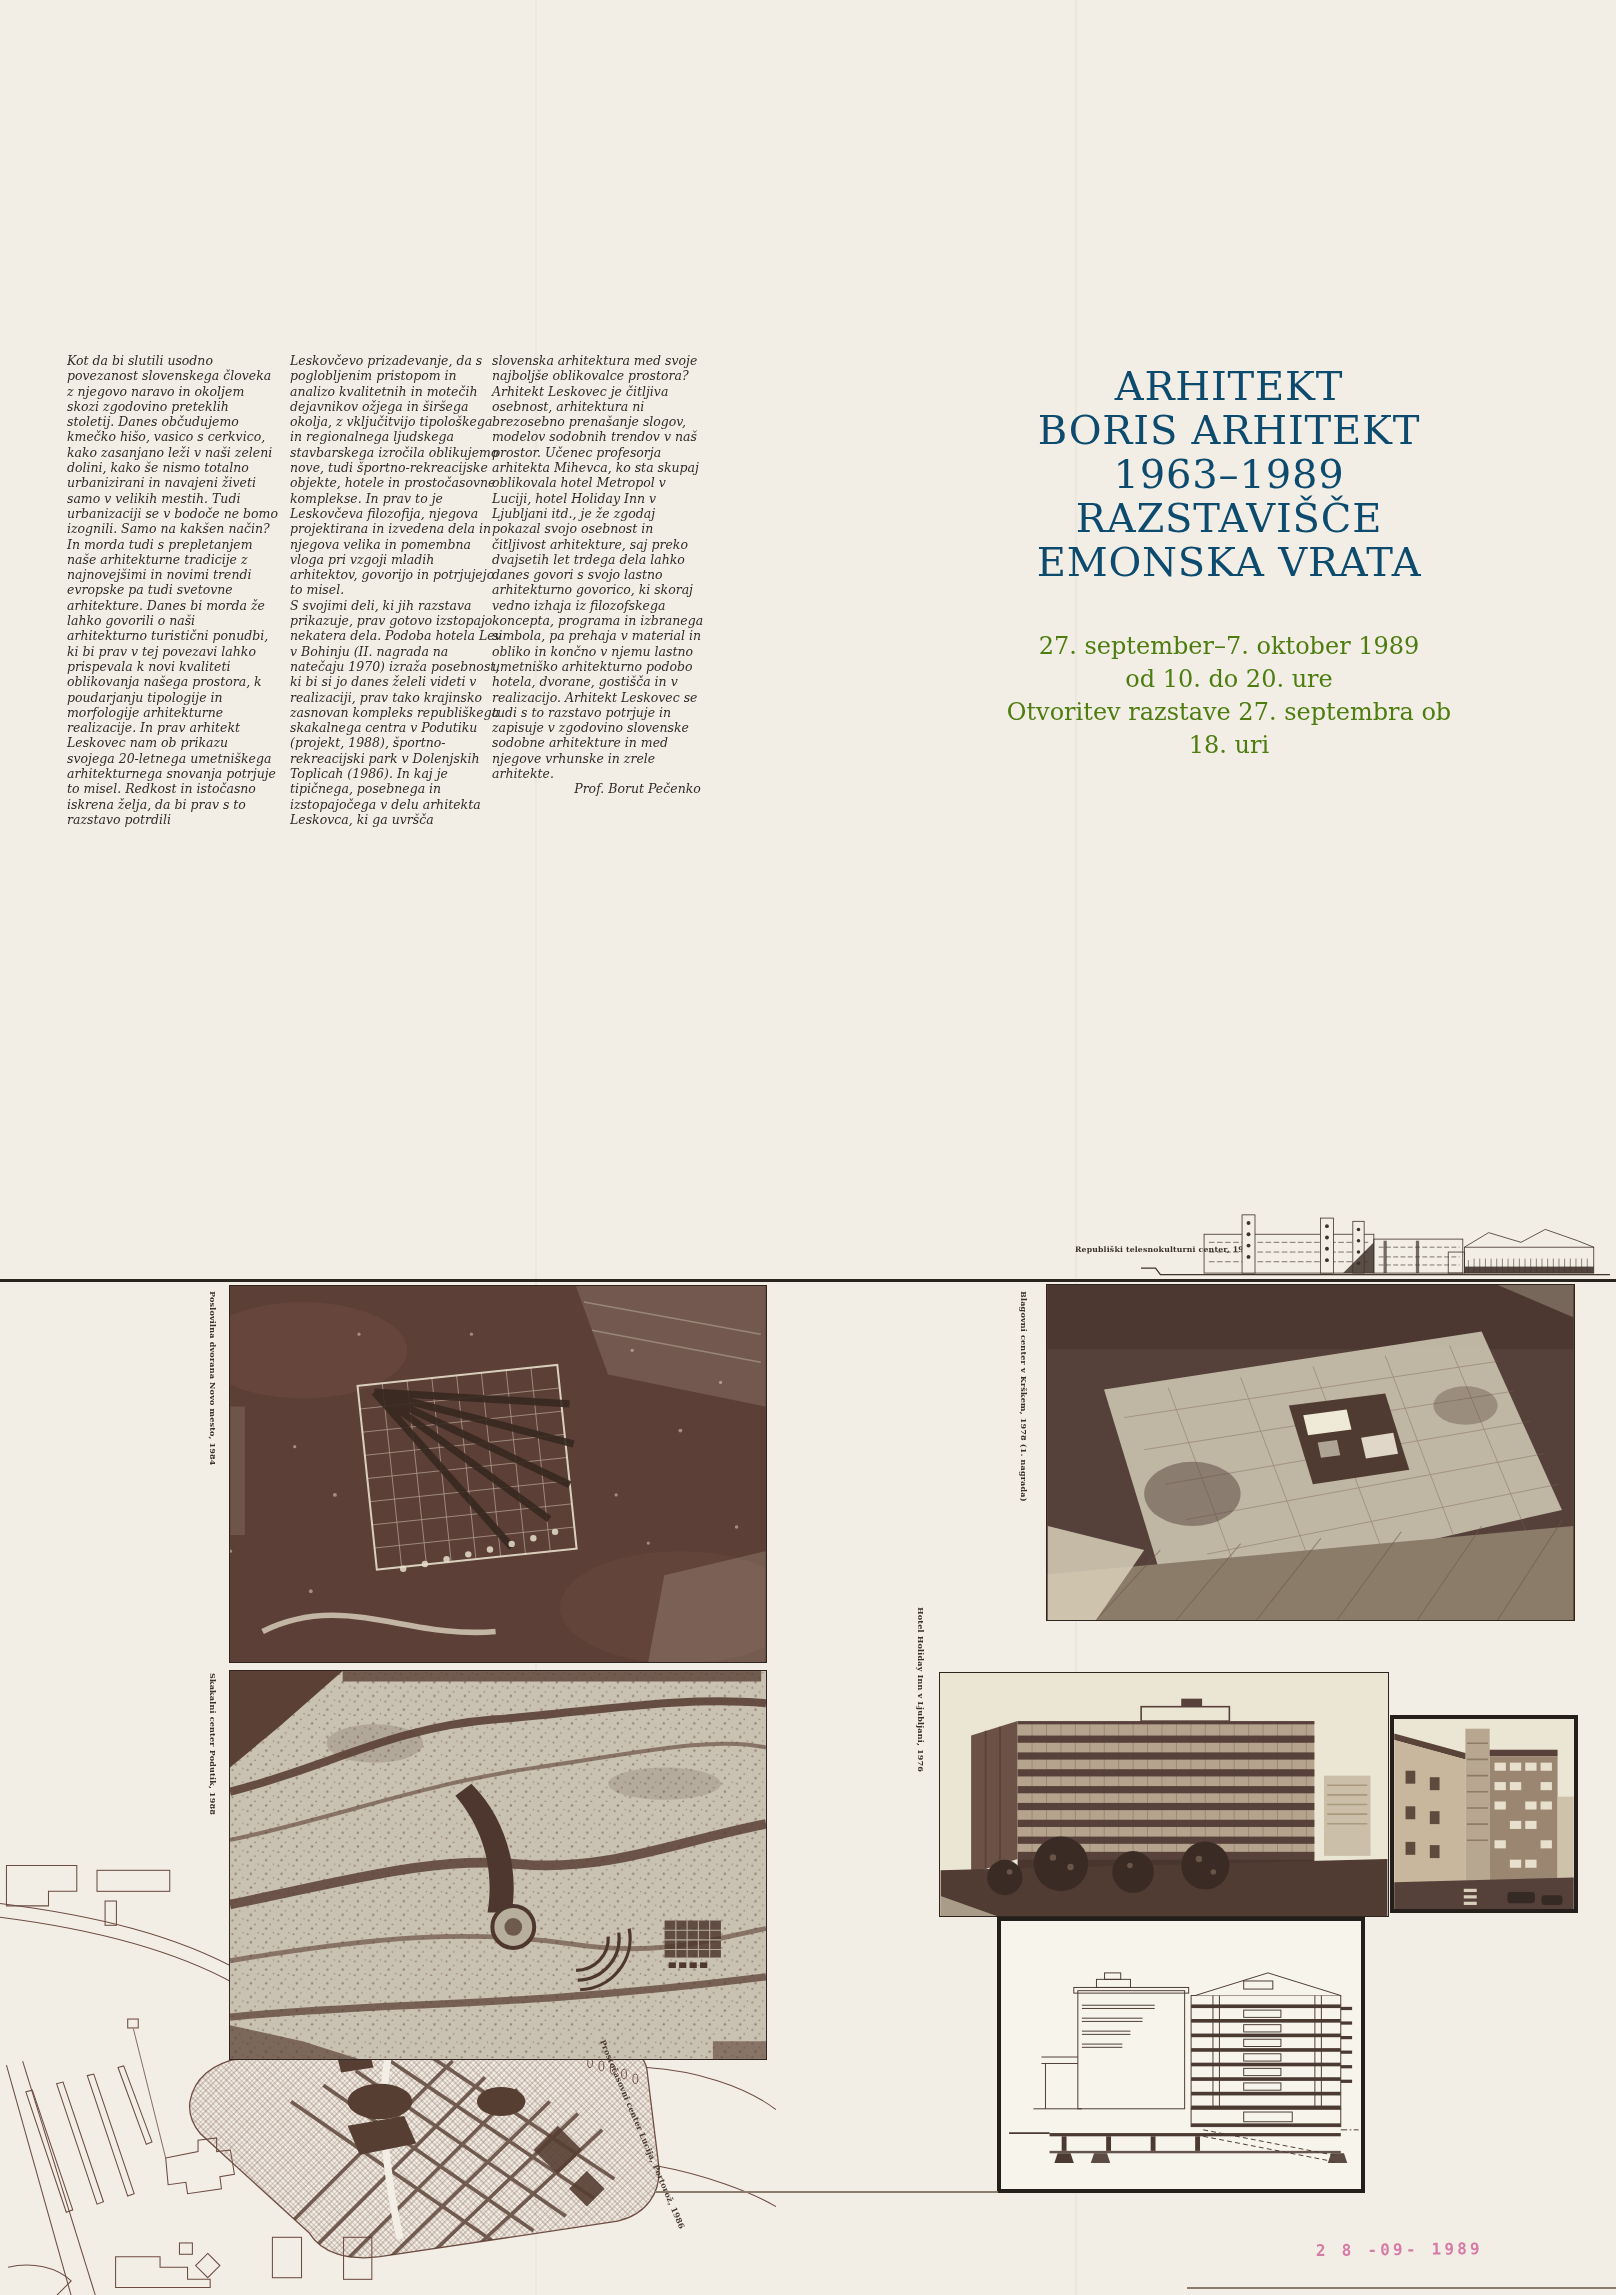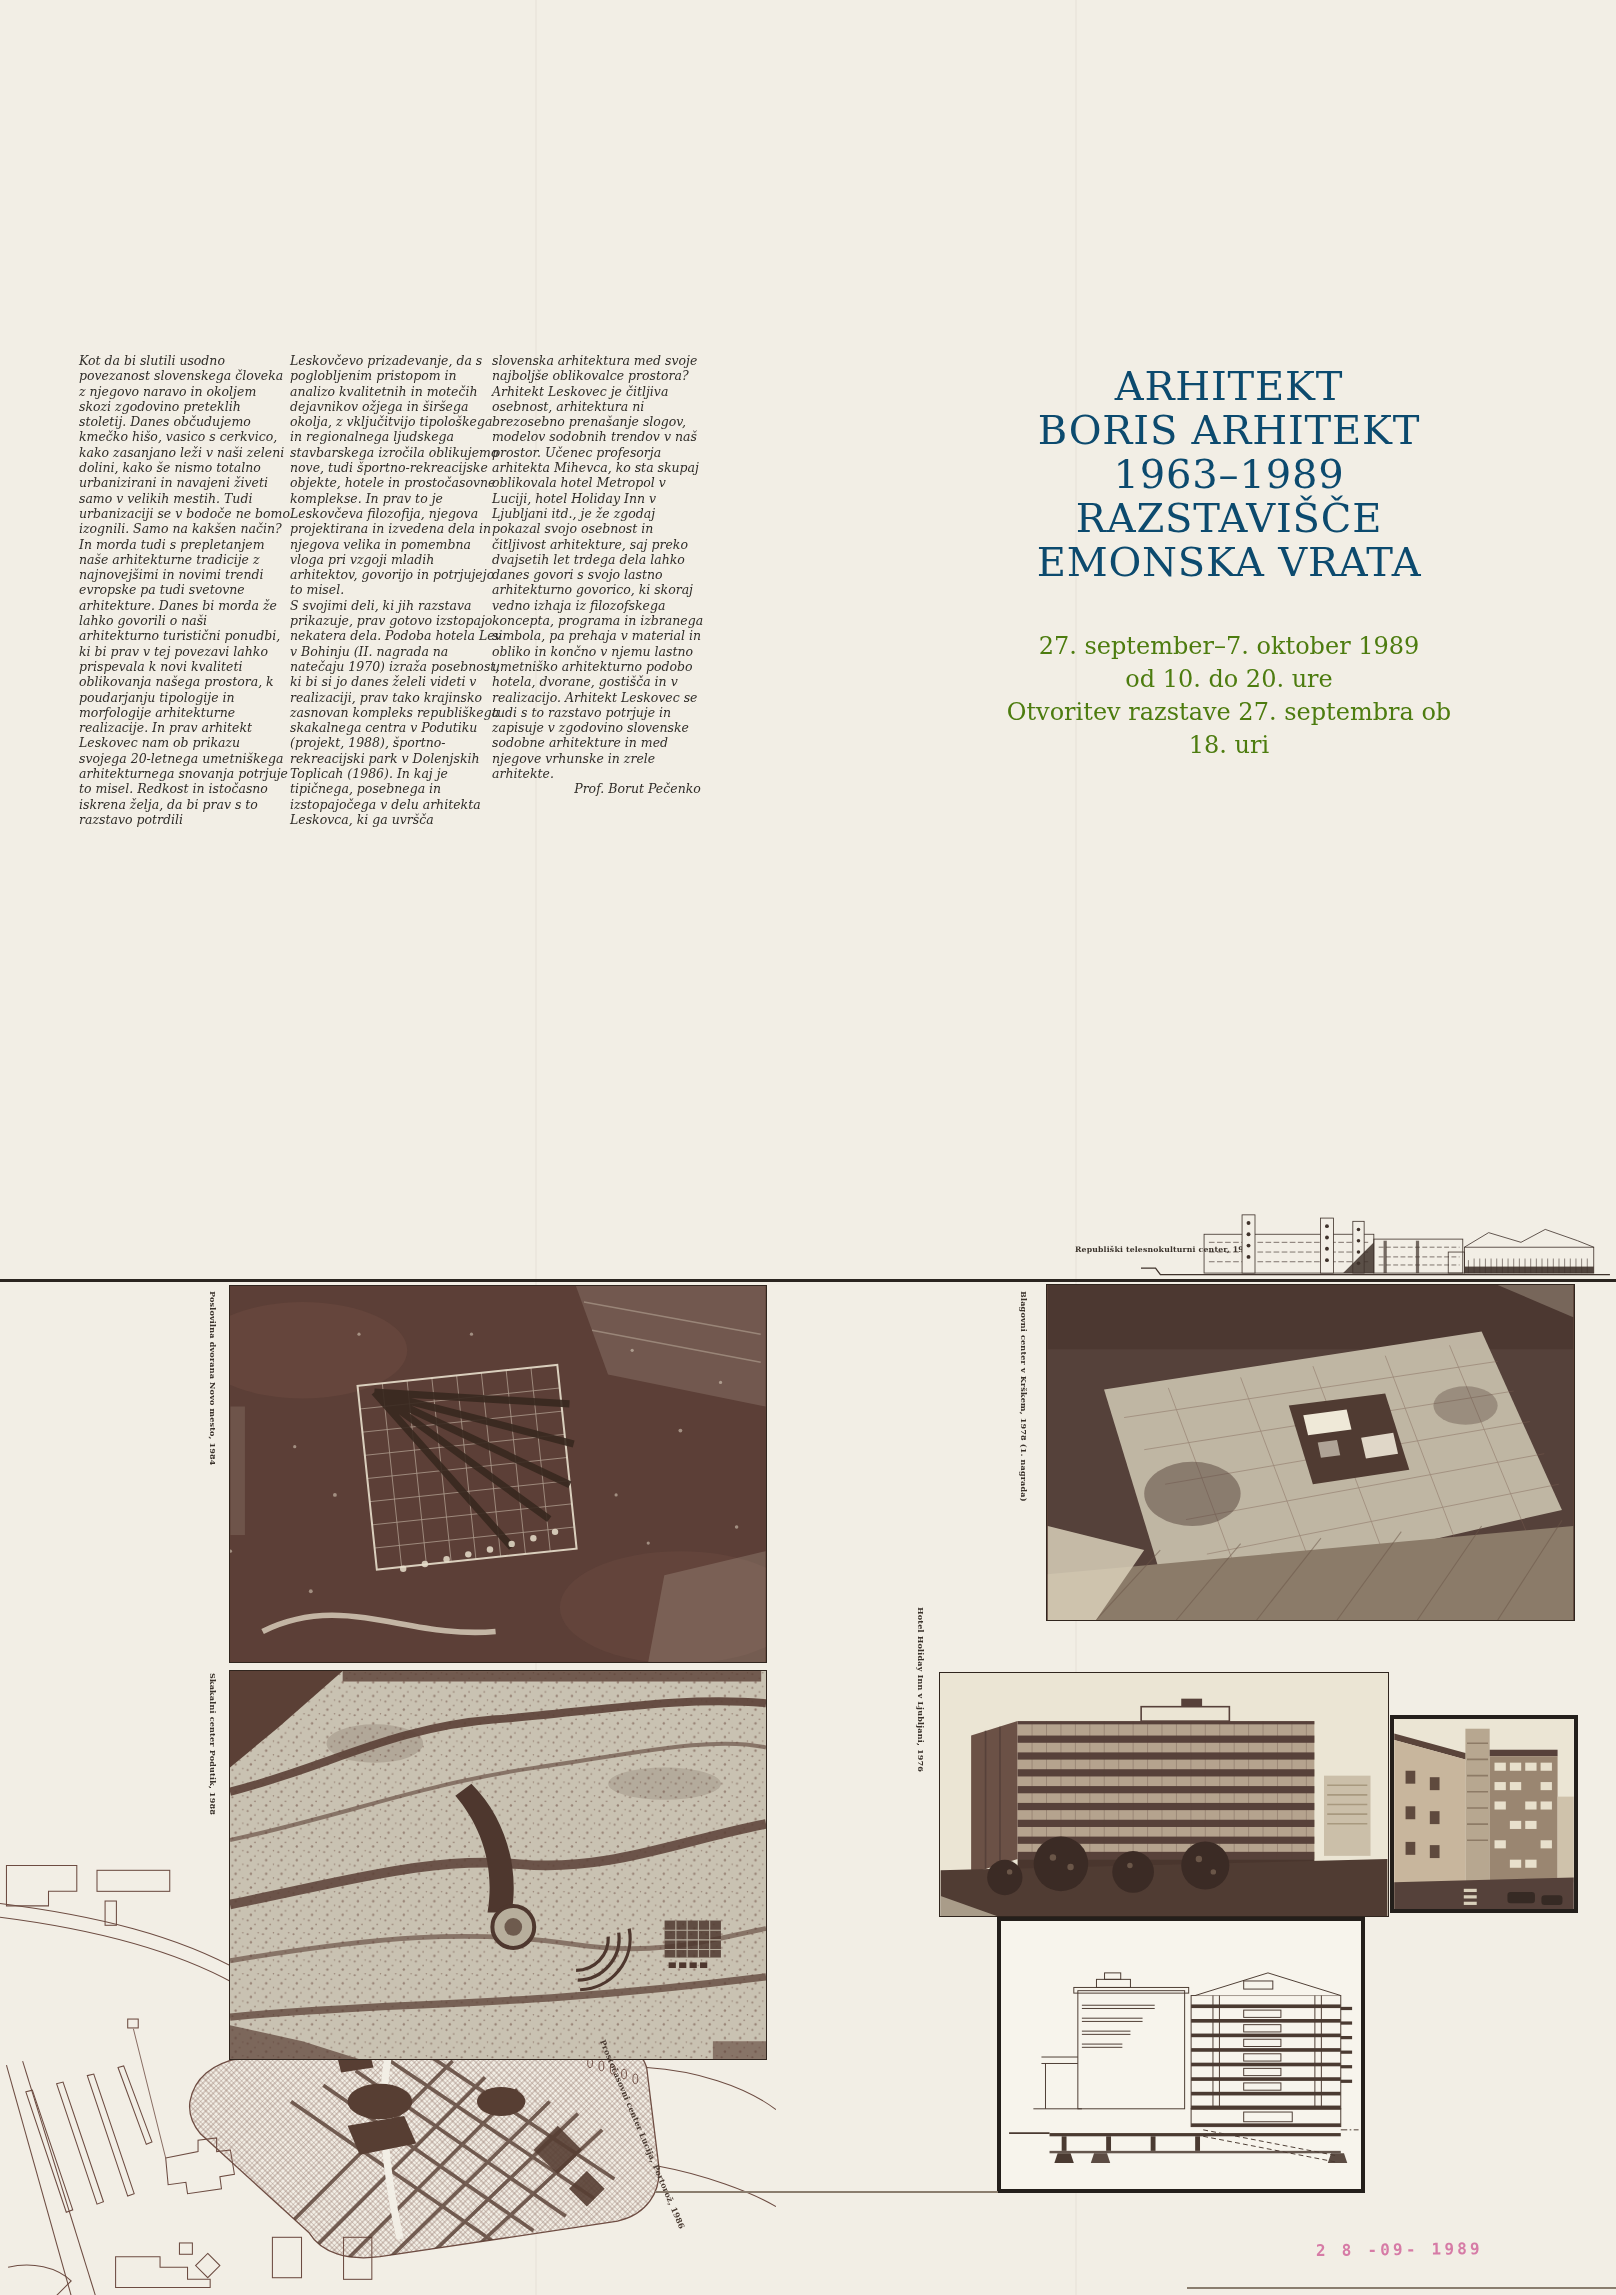--- a/index.html
+++ b/index.html
@@ -3,21 +3,21 @@
 <meta charset="utf-8">
 <style>
   html,body{margin:0;padding:0;background:#d9d4c9;}
   .page{position:relative;width:1617px;height:2295px;background:#f2eee5;
         font-family:"DejaVu Serif","Liberation Serif",serif;overflow:hidden;}
   .fold{position:absolute;top:0;width:2.4px;height:100%;background:rgba(60,40,30,.03);}
   
   .essay-col{position:absolute;top:353px;width:212px;font-style:italic;
              font-size:12.5px;line-height:15.3px;color:#2f2c28;}
   .essay-col p{margin:0;}
-  #col1{left:79px;} #col2{left:290px;} #col3{left:492px;}
+  #col1{left:67px;} #col2{left:290px;} #col3{left:492px;}
   .signature{margin-top:13px;text-align:right;padding-right:3.2px;}
   
   .title-block{position:absolute;left:857px;top:364px;width:744px;text-align:center;
                font-size:40px;line-height:44px;color:#0c4a6e;letter-spacing:0.8px;}
   .schedule-block{position:absolute;left:841px;top:630px;width:776px;text-align:center;
                font-size:24px;line-height:33px;color:#4d7c0f;}
   
   .cap{font-weight:bold;font-size:8px;color:#3a322b;letter-spacing:0.2px;}
   .hcap{position:absolute;white-space:nowrap;}
   .vcap{position:absolute;writing-mode:vertical-rl;white-space:nowrap;line-height:1;}

